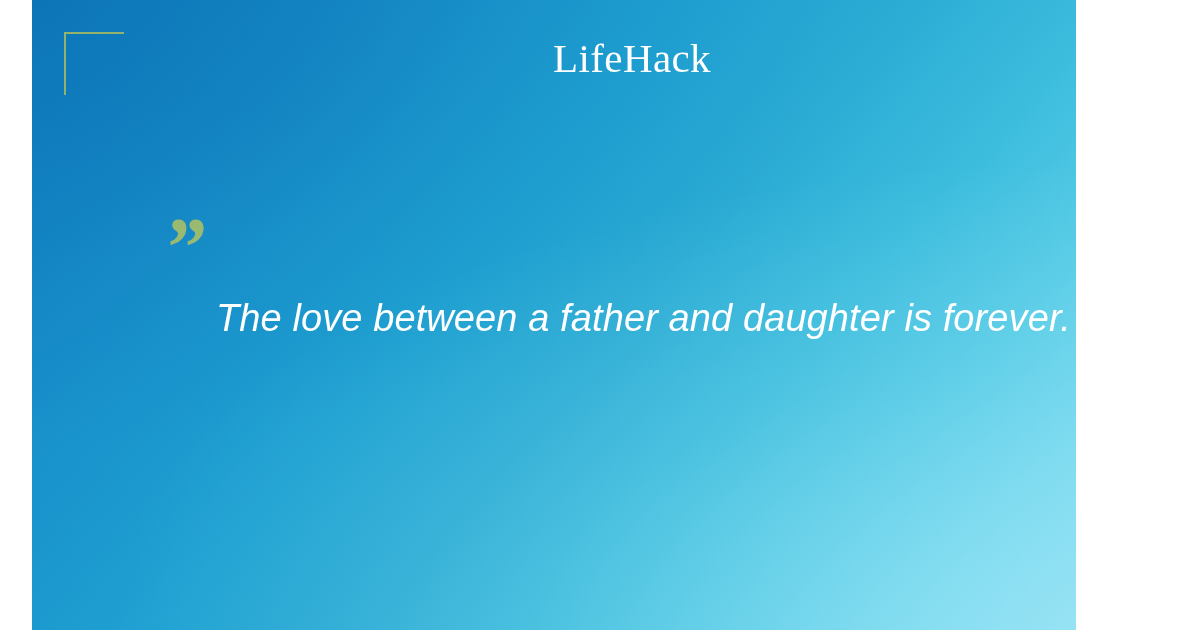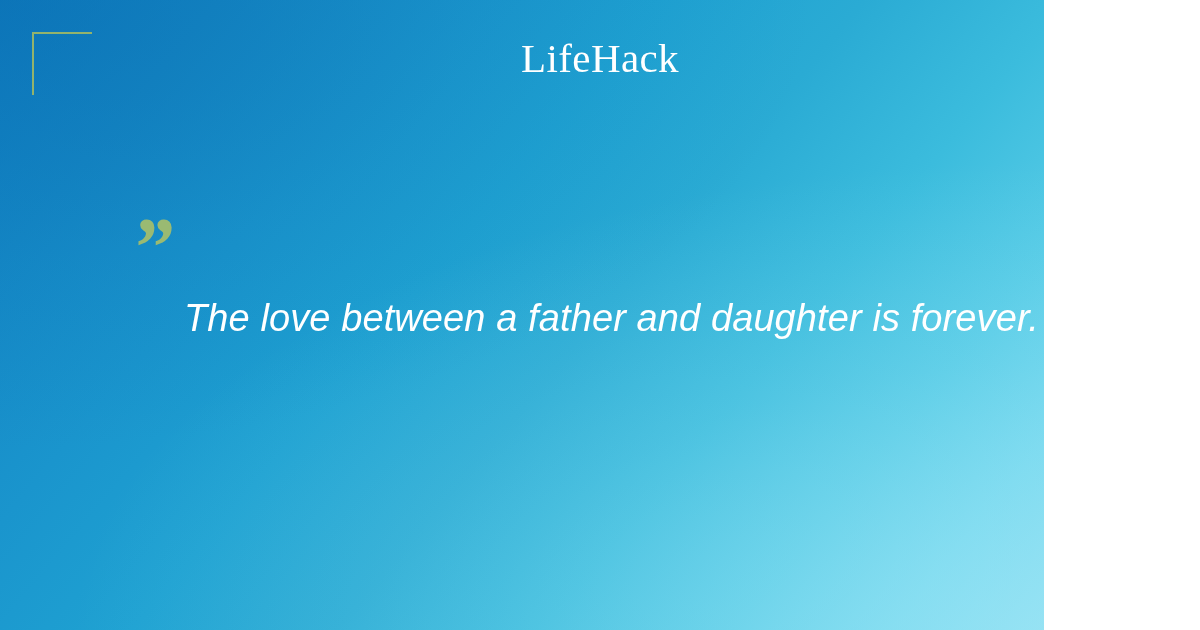--- a/index.html
+++ b/index.html
@@ -20,20 +20,21 @@
       linear-gradient(130deg,
         #0f7fc4 0%,
         #1589c7 14%,
         #1a95cd 28%,
         #1fa2d2 42%,
         #2aabd4 55%,
         #3bbcdd 68%,
         #55cbe6 80%,
         #71d7ee 90%,
         #8adef2 100%);
+    margin-left: 32px;
   }
 
   
   #card::after {
     content: "";
     position: absolute;
     inset: 0;
     pointer-events: none;
     background:
       radial-gradient(150% 120% at 100% 100%,

